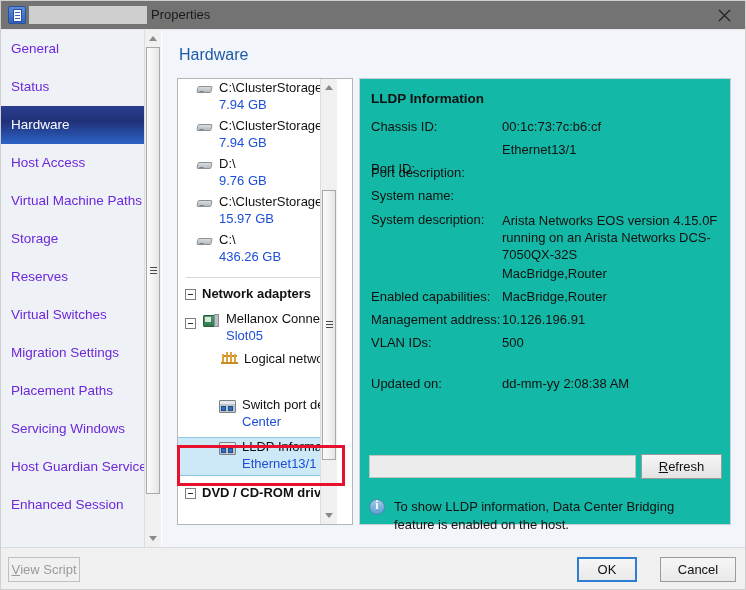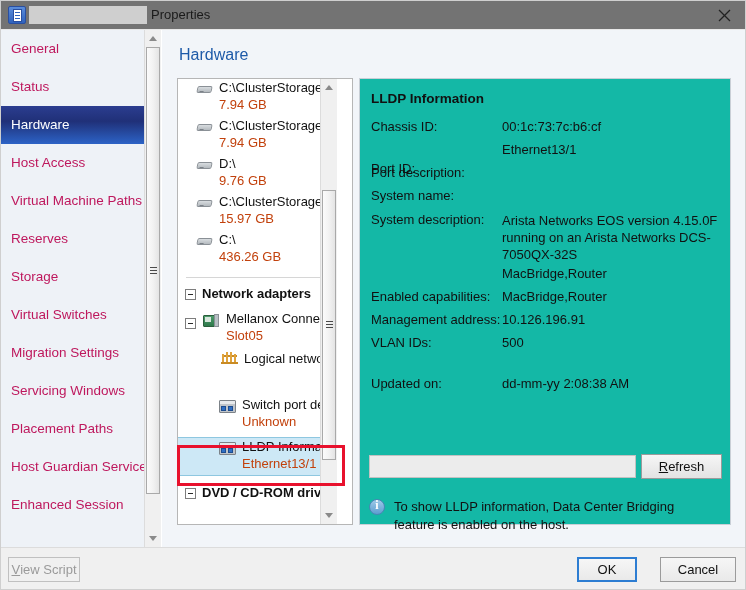--- a/index.html
+++ b/index.html
@@ -70,21 +70,21 @@
     background: #eef2f7;
     border-right: 1px solid #d8dde3;
     overflow: hidden;
   }
   .nav-item {
     position: relative;
     height: 38px;
     line-height: 38px;
     padding-left: 10px;
     font-size: 13.5px;
-    color: #be185d;
+    color: #6d28d9;
     white-space: nowrap;
     cursor: default;
   }
   .nav-item.selected {
     background: linear-gradient(180deg,#2b3d8f 0%,#203078 40%,#2c63c6 100%);
     color: #ffffff;
   }
   .nav-item.selected::after {
     content: "";
     position: absolute; right: 0; top: 12px;
@@ -180,21 +180,21 @@
   .tree-icon {
     position: absolute;
     width: 18px; height: 16px;
   }
   .tree-row .title {
     position: absolute;
     font-size: 13px; color: #111; white-space: nowrap;
   }
   .tree-row .sub {
     position: absolute;
-    font-size: 13px; color: #c2410c; white-space: nowrap;
+    font-size: 13px; color: #1d4ed8; white-space: nowrap;
   }
 
   
   .disk-row .tree-icon { left: 18px; top: 3px; }
   .disk-row .title { left: 41px; top: 1px; }
   .disk-row .sub   { left: 41px; top: 18px; }
 
   .disk-ico {
     position: absolute; left: 1px; top: 4px;
     width: 15px; height: 7px;
@@ -398,26 +398,26 @@
       </svg>
     </div>
   </div>
 
   <div id="nav">
     <div class="nav-item">General</div>
     <div class="nav-item">Status</div>
     <div class="nav-item selected">Hardware</div>
     <div class="nav-item">Host Access</div>
     <div class="nav-item">Virtual Machine Paths</div>
+    <div class="nav-item">Storage</div>
     <div class="nav-item">Reserves</div>
-    <div class="nav-item">Storage</div>
     <div class="nav-item">Virtual Switches</div>
     <div class="nav-item">Migration Settings</div>
+    <div class="nav-item">Placement Paths</div>
     <div class="nav-item">Servicing Windows</div>
-    <div class="nav-item">Placement Paths</div>
     <div class="nav-item">Host Guardian Service</div>
     <div class="nav-item">Enhanced Session</div>
     <div class="nav-item clipped"></div>
   </div>
 
   <div class="vscroll" id="nav-scroll">
     <div class="arrow up">
         <i></i>
       </div>
     <div class="thumb" style="top:17px;height:447px;">
@@ -510,21 +510,21 @@
         </div>
 
         <div class="tree-row port-row" style="top:317px;position:absolute;width:159px;">
           <div class="tree-icon">
             <div class="port-ico">
                 <div class="p1"></div>
                 <div class="p2"></div>
               </div>
           </div>
           <div class="title">Switch port det...</div>
-          <div class="sub">Unknown</div>
+          <div class="sub">Center</div>
         </div>
 
         <div class="tree-row port-row selected" style="top:358px;position:absolute;width:159px;height:39px;">
           <div class="tree-icon">
             <div class="port-ico">
                 <div class="p1"></div>
                 <div class="p2"></div>
               </div>
           </div>
           <div class="title">LLDP Informati...</div>

